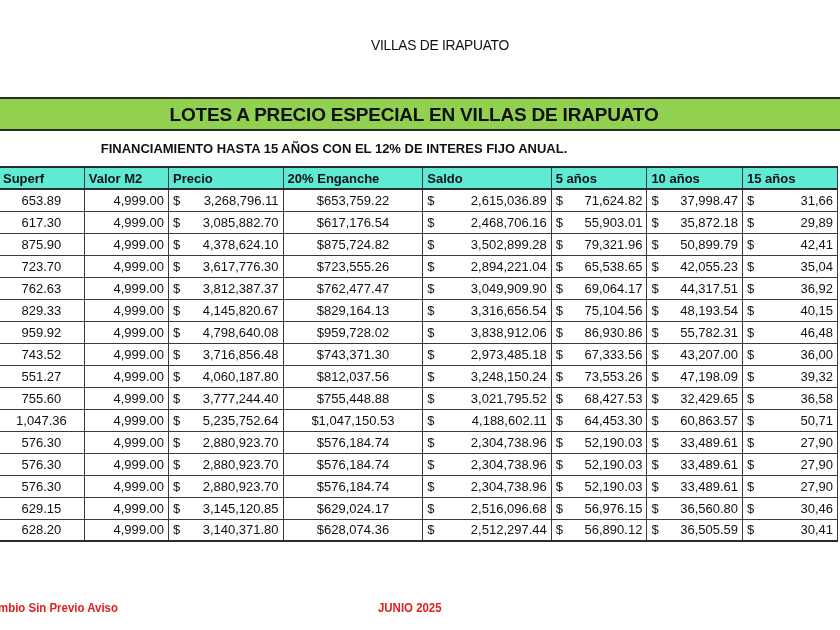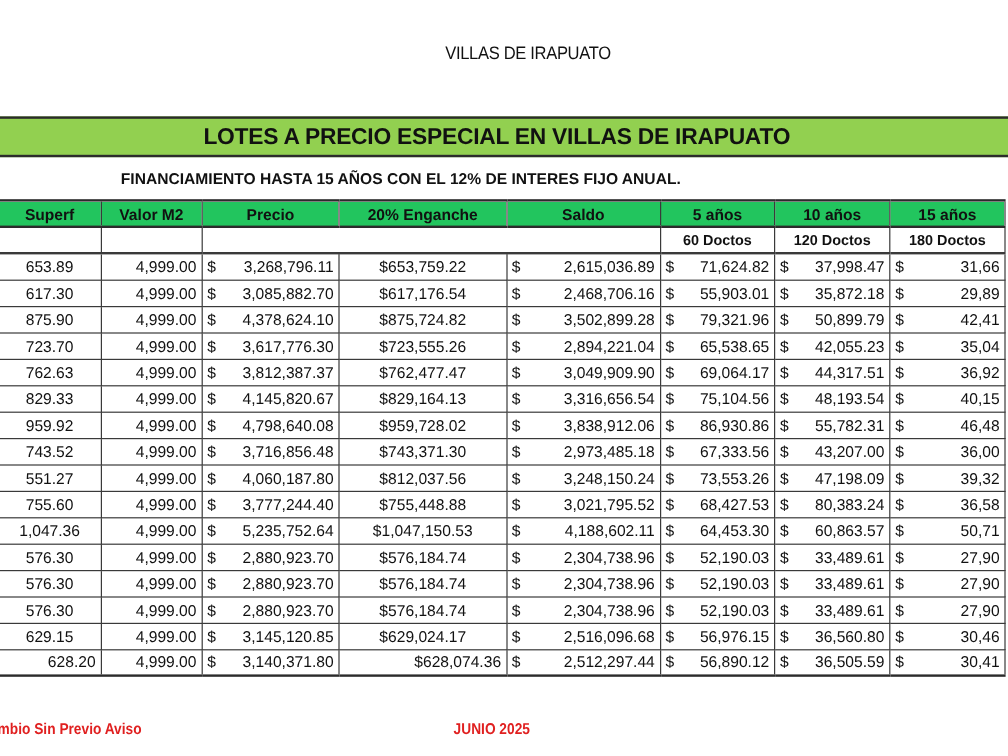--- a/index.html
+++ b/index.html
@@ -3,29 +3,29 @@
 <meta charset="utf-8">
 <style>
   html, body { margin:0; padding:0; background:#ffffff; }
   body { width:840px; height:630px; overflow:hidden; position:relative; font-family:"Liberation Sans", sans-serif; color:#111; }
   .doc-title { position:absolute; top:36px; left:0; width:880px; text-align:center; font-family:"Liberation Sans Narrow","Liberation Sans", sans-serif; font-size:15px; letter-spacing:-0.3px; transform:scaleX(0.92); transform-origin:440px 0; }
   .banner { position:absolute; top:97px; left:-4px; width:860px; height:34px; background:#92d050; border-top:2px solid #2b2b2b; border-bottom:2px solid #2b2b2b; box-sizing:border-box; }
   .banner-text { position:absolute; left:0; width:836px; top:5px; text-align:center; font-weight:bold; font-size:19px; letter-spacing:-0.2px; }
   .subtitle { position:absolute; top:141px; left:0; width:668px; text-align:center; font-weight:bold; font-size:13px; }
   table.grid { position:absolute; top:166px; left:-2px; border-collapse:collapse; table-layout:fixed; font-size:13px; }
   table.grid td, table.grid th { border:1px solid #3a3a3a; height:22px; padding:0 4px; box-sizing:border-box; white-space:nowrap; overflow:hidden; }
-  table.grid tr.hdr th { background:#22c55e; font-weight:bold; font-size:13px; text-align:center; border-top:2px solid #2b2b2b; border-bottom:2px solid #2b2b2b; }
+  table.grid tr.hdr th { background:#5eead4; font-weight:bold; font-size:13px; text-align:left; border-top:2px solid #2b2b2b; border-bottom:2px solid #2b2b2b; }
   table.grid tr.sub td { font-weight:bold; font-size:12px; text-align:center; background:#fff; border-bottom:2px solid #3a3a3a; }
   td.c { text-align:center; }
   td.r { text-align:right; }
   td.money { padding:0 4px; }
   td.money .cur { float:left; }
   td.money .amt { float:right; }
   tr.it td { }
-  tr.last td { border-bottom:2px solid #2b2b2b;text-align:right; }
+  tr.last td { border-bottom:2px solid #2b2b2b; }
   .footer-left { position:absolute; top:600px; left:-2px; color:#e02020; font-weight:bold; font-size:13px; font-family:"Liberation Sans Narrow","Liberation Sans", sans-serif; transform:scaleX(0.88); transform-origin:0 0; }
   .footer-date { position:absolute; top:600px; left:378px; color:#e02020; font-weight:bold; font-size:13px; font-family:"Liberation Sans Narrow","Liberation Sans", sans-serif; transform:scaleX(0.88); transform-origin:0 0; }
 </style>
 </head>
 <body>
 
 <div class="doc-title">VILLAS DE IRAPUATO</div>
 
 <div class="banner">
   <div class="banner-text">LOTES A PRECIO ESPECIAL EN VILLAS DE IRAPUATO</div>
@@ -48,28 +48,20 @@
     <tr class="hdr">
       <th>Superf</th>
       <th>Valor M2</th>
       <th>Precio</th>
       <th>20% Enganche</th>
       <th>Saldo</th>
       <th>5 años</th>
       <th>10 años</th>
       <th>15 años</th>
     </tr>
-    <tr class="sub">
-      <td></td>
-      <td></td>
-      <td colspan="3" style="border-right:1px solid #3a3a3a"></td>
-      <td>60 Doctos</td>
-      <td>120 Doctos</td>
-      <td>180 Doctos</td>
-    </tr>
   </thead>
   <tbody id="rows">
       <tr>
         <td class="c">653.89</td>
         <td class="r">4,999.00</td>
         <td class="money">
           <span class="cur">$</span>
           <span class="amt">3,268,796.11</span>
         </td>
         <td class="c">$653,759.22</td>
@@ -301,21 +293,21 @@
         <td class="money">
           <span class="cur">$</span>
           <span class="amt">3,021,795.52</span>
         </td>
         <td class="money">
           <span class="cur">$</span>
           <span class="amt">68,427.53</span>
         </td>
         <td class="money">
           <span class="cur">$</span>
-          <span class="amt">80,383.24</span>
+          <span class="amt">32,429.65</span>
         </td>
         <td class="money">
           <span class="cur">$</span>
           <span class="amt">36,58</span>
         </td>
       </tr>
       <tr>
         <td class="c">1,047.36</td>
         <td class="r">4,999.00</td>
         <td class="money">

